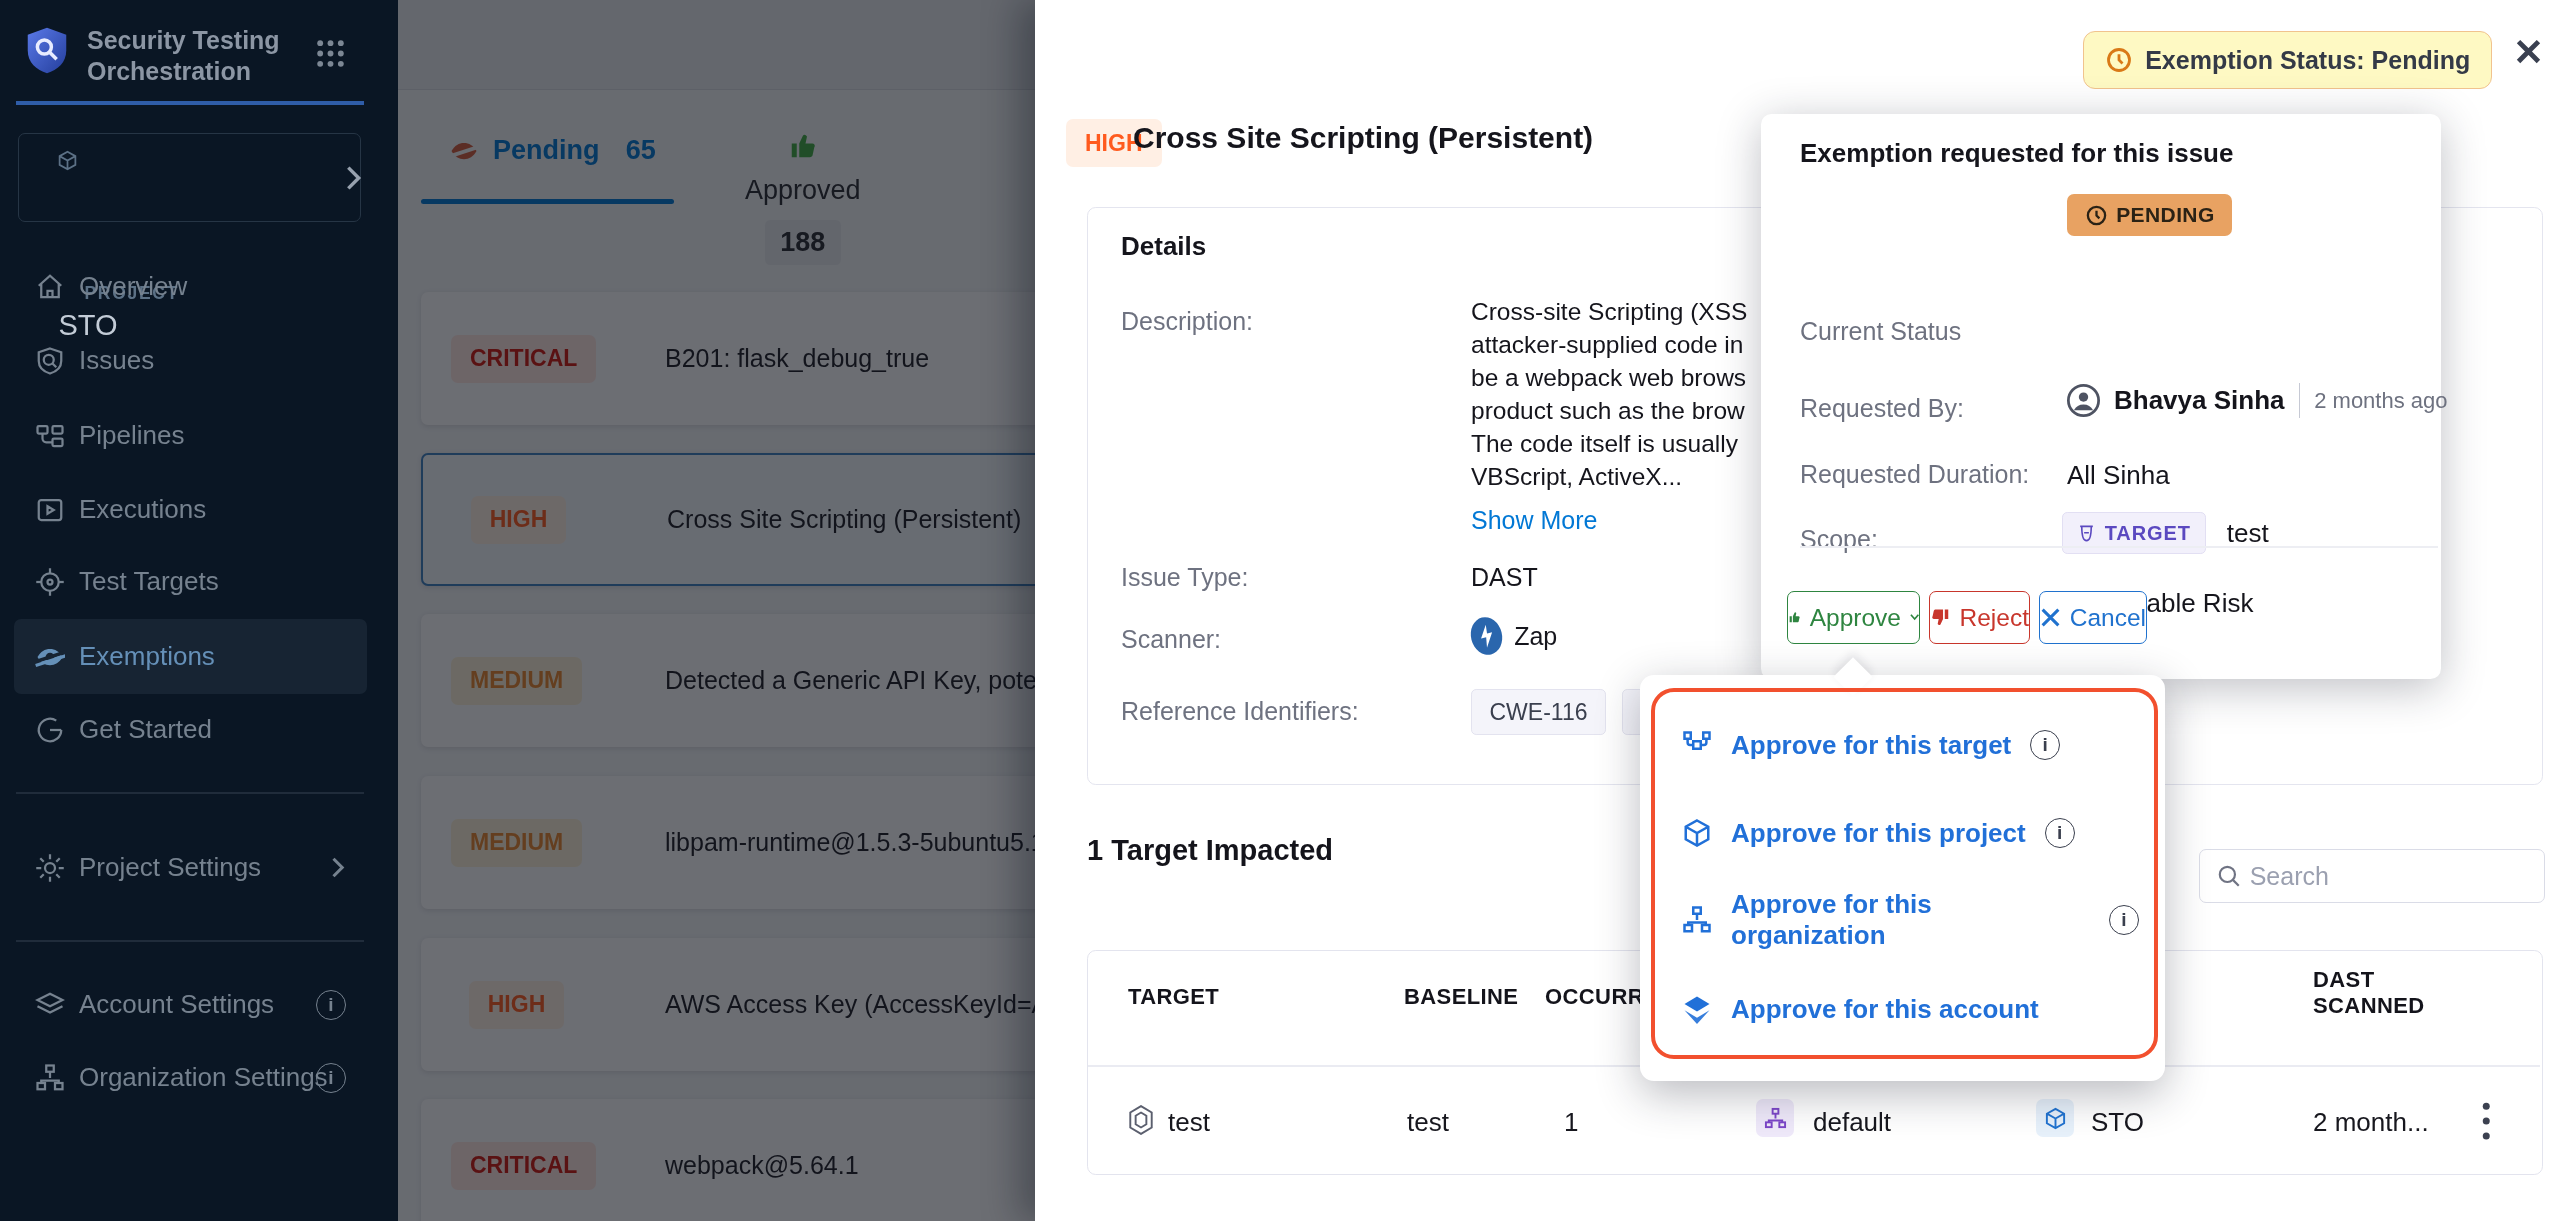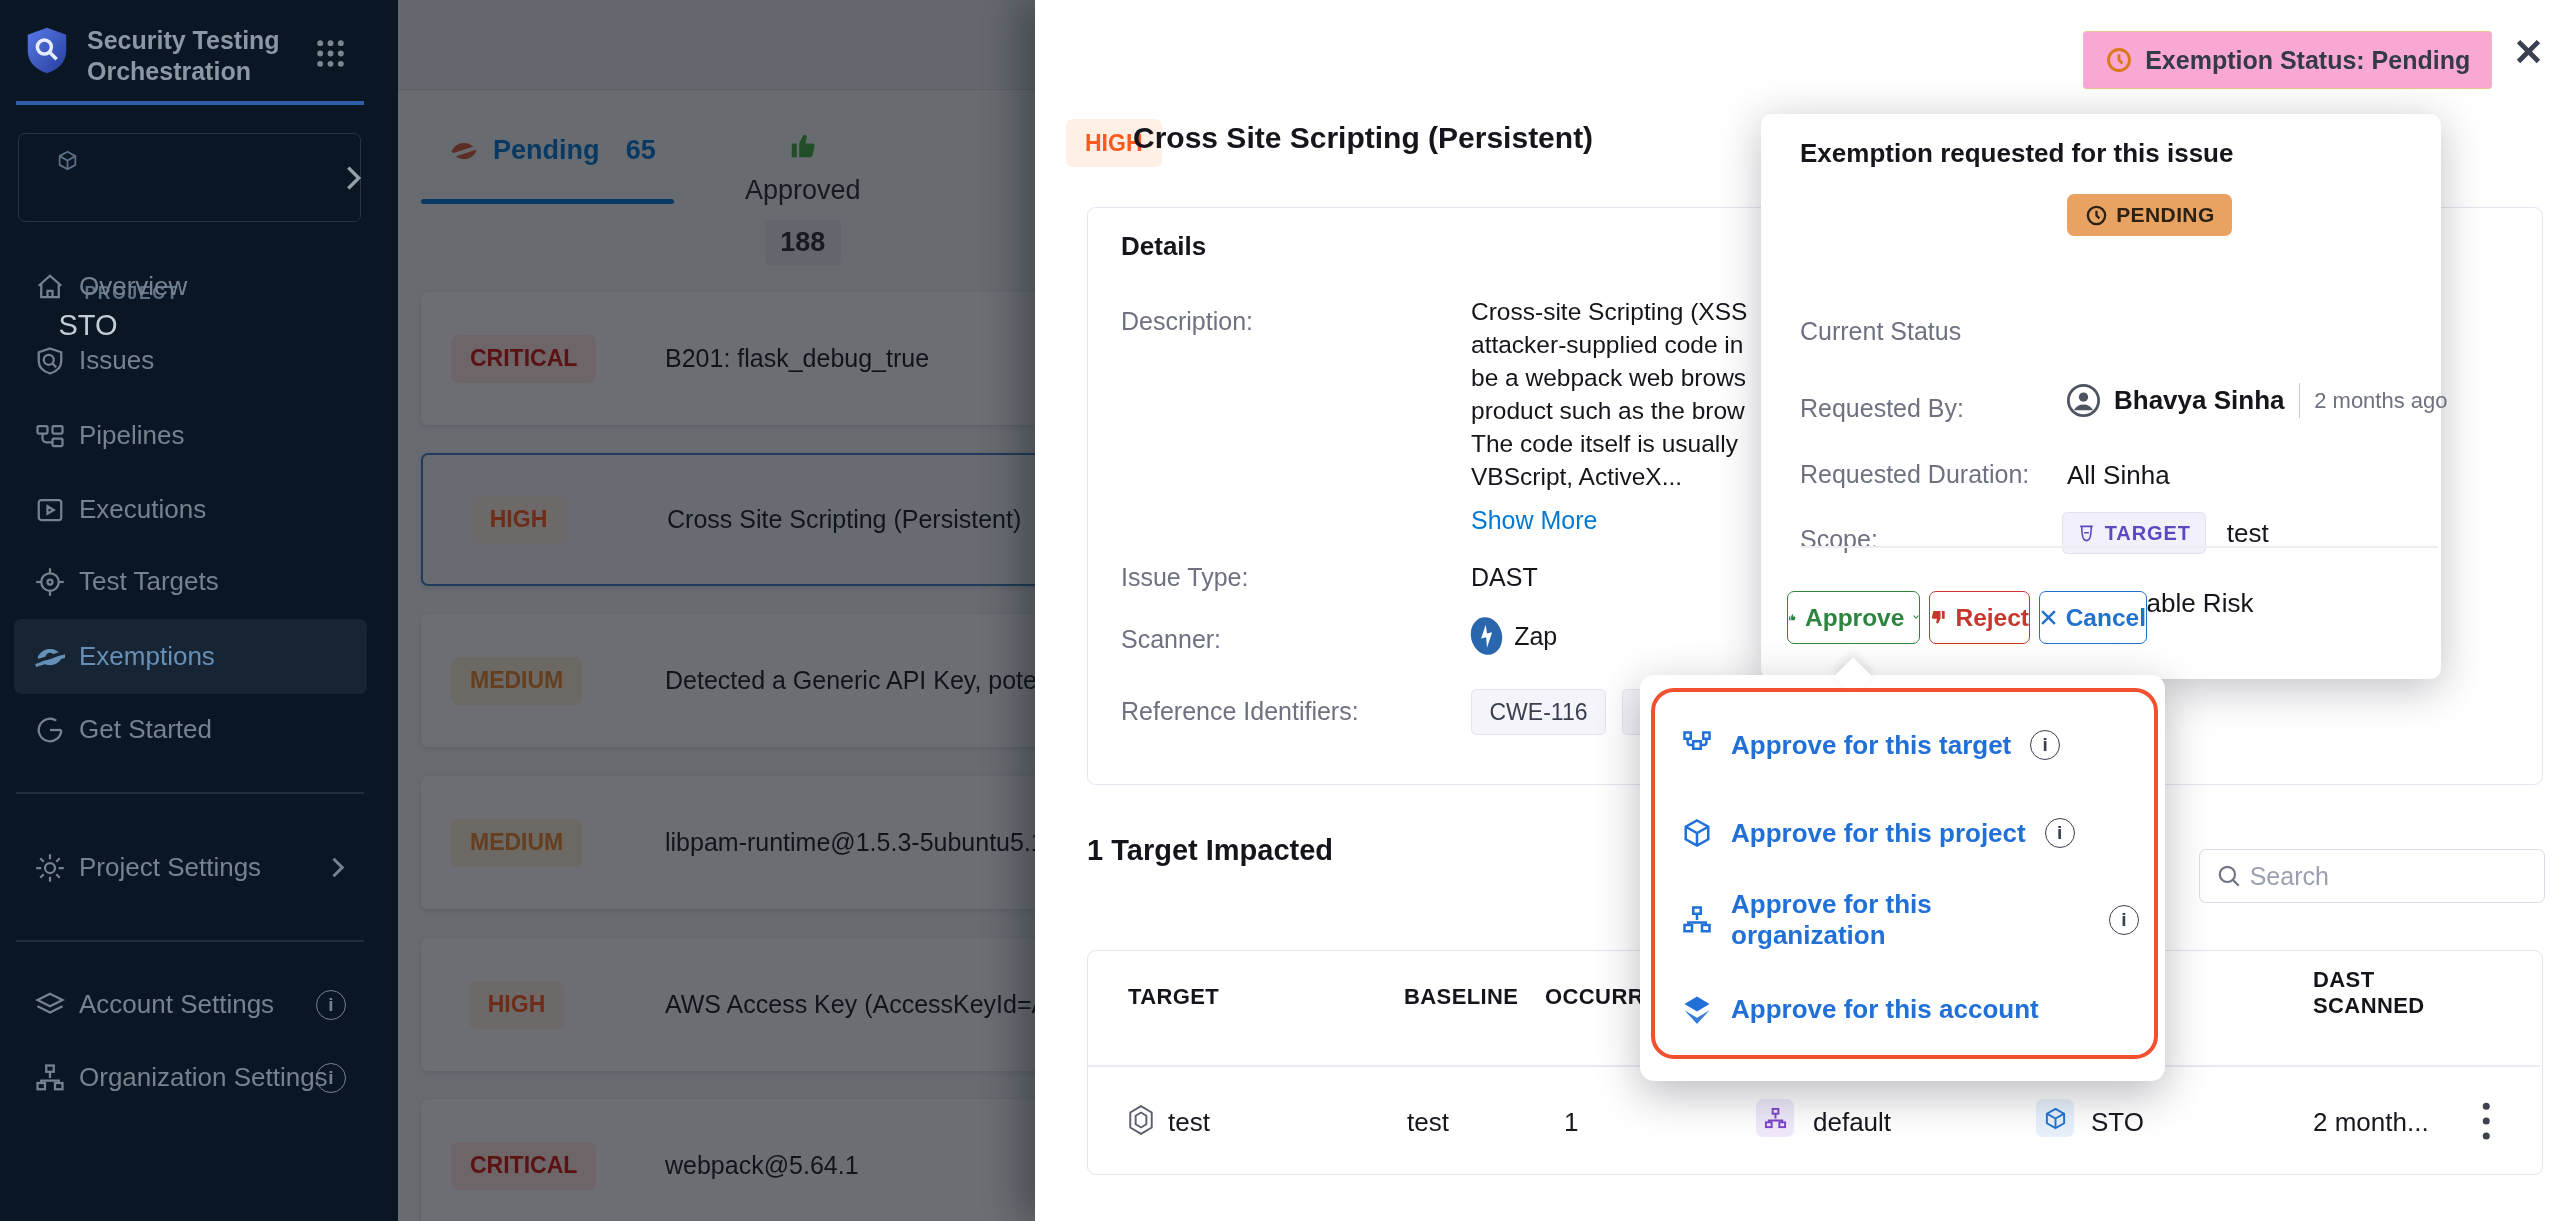--- a/index.html
+++ b/index.html
@@ -40,21 +40,21 @@
   .b-critical { background:#FFE5E2; color:#CF1810; }
   .b-high { background:#FFEFE4; color:#FF5A1E; }
   .b-medium { background:#FDF1D9; color:#E8852F; }
   .issue-text { margin-left:83px; font-size:25px; color:#1C1C26; }
   .dim-overlay { left:398px; top:0; width:638px; height:1222px; background:rgba(12,15,21,0.60); z-index:5; }
 
   
   .drawer { left:1035px; top:0; width:1541px; height:1222px; background:#fff; z-index:10; box-shadow:-15.7px 0 35px rgba(10,15,25,.35); }
   .drawer-sev { left:31px; top:119px; }
   .drawer-title { left:98px; top:121px; font-size:30px; font-weight:bold; color:#15151C; }
-  .status-pill { left:1048px; top:31px; height:58px; background:#f9a8d4; border:1.7px solid #F1C38E; border-radius:3px; display:flex; align-items:center; gap:12.2px; padding:0 21px; font-size:25px; font-weight:bold; color:#343A47; }
+  .status-pill { left:1048px; top:31px; height:58px; background:#fef9c3; border:1.7px solid #F1C38E; border-radius:12px; display:flex; align-items:center; gap:12.2px; padding:0 21px; font-size:25px; font-weight:bold; color:#343A47; }
   .close-x { left:1478px; top:31px; font-size:37px; color:#3A4050; font-weight:bold; cursor:pointer; }
   .collapse-chevron { left:1454px; top:224px; color:#2F6BD8; }
   .details-card { left:52px; top:207px; width:1456px; height:578px; border:1.7px solid #E4E5EF; border-radius:8.7px; background:#fff; }
   .d-heading { left:33px; top:23px; font-size:26px; font-weight:bold; color:#15151C; }
   .d-label { left:33px; font-size:25px; color:#6E7280; }
   .d-value { left:383px; font-size:25px; color:#15151C; }
   .desc-lines { left:383px; top:87px; width:292px; font-size:24.5px; line-height:33px; color:#15151C; overflow:hidden; white-space:nowrap; }
   .show-more { left:383px; top:298px; font-size:25px; color:#0278D5; cursor:pointer; }
   .ref-chip { display:inline-block; padding:8.7px 17.5px; background:#F4F4FA; border:1.7px solid #E3E3EF; border-radius:5.2px; font-size:23px; color:#3A3F4E; margin-right:12.2px; }
   .zap-wrap { display:flex; align-items:center; gap:12.2px; }
@@ -73,21 +73,21 @@
   .kebab { color:#3C4150; }
 
   
   .popup { left:1761px; top:114px; width:680px; height:565px; background:#fff; border-radius:10.5px; box-shadow:0 8.7px 44px rgba(25,30,45,.28); z-index:20; }
   .p-heading { left:39px; top:23.6px; font-size:26px; font-weight:bold; color:#15151C; }
   .p-label { left:39px; font-size:25px; color:#6E7280; }
   .p-val { font-size:26px; color:#15151C; }
   .pending-badge { left:306px; top:80px; height:42px; background:#E8A262; border-radius:7px; display:flex; align-items:center; gap:8.7px; padding:0 17.5px; font-size:21px; font-weight:bold; color:#2B2215; letter-spacing:0.4px; }
   .scope-chip { height:42px; background:#F2F0FB; border:1.7px solid #E2DFF3; border-radius:5.2px; display:flex; align-items:center; gap:8.7px; padding:0 14px; font-size:20px; font-weight:bold; color:#5B49C0; letter-spacing:0.9px; }
   .p-div { left:39px; top:432px; width:638px; height:1.7px; background:#EDEEF3; }
-  .pbtn { position:absolute; top:477px; height:53px; border-radius:7px; background:#fff; display:flex; align-items:center; justify-content:center; gap:8.7px; font-size:24.5px; font-weight:bold; cursor:pointer; }
+  .pbtn { position:absolute; top:477px; height:53px; border-radius:7px; background:#fff; display:flex; align-items:center; justify-content:center; gap:8.7px; font-size:24.5px; font-weight:normal; cursor:pointer; }
   .btn-approve { left:26px; width:133px; border:1.7px solid #2E8540; color:#2E8540; }
   .btn-reject { left:168px; width:101px; border:1.7px solid #C8362C; color:#C8362C; }
   .btn-cancel { left:278px; width:108px; border:1.7px solid #2072CE; color:#2072CE; }
 
   
   .menu { left:1640px; top:675px; width:525px; height:406px; background:#fff; border-radius:14px; box-shadow:0 12.2px 44px rgba(25,30,45,.30); z-index:30; }
   .menu-caret { left:199px; top:-12.2px; width:28px; height:28px; background:#fff; transform:rotate(45deg); box-shadow:-3.5px -3.5px 8.7px rgba(25,30,45,.10); }
   .menu-annotation { left:11.4px; top:13px; width:507px; height:371px; border:4.4px solid #F2502E; border-radius:23px; pointer-events:none; }
   .menu-item { position:absolute; left:42px; right:26px; height:52px; display:flex; align-items:center; gap:19px; color:#2170D8; font-size:26px; font-weight:bold; cursor:pointer; }
   .micon { width:30px; flex:none; }

